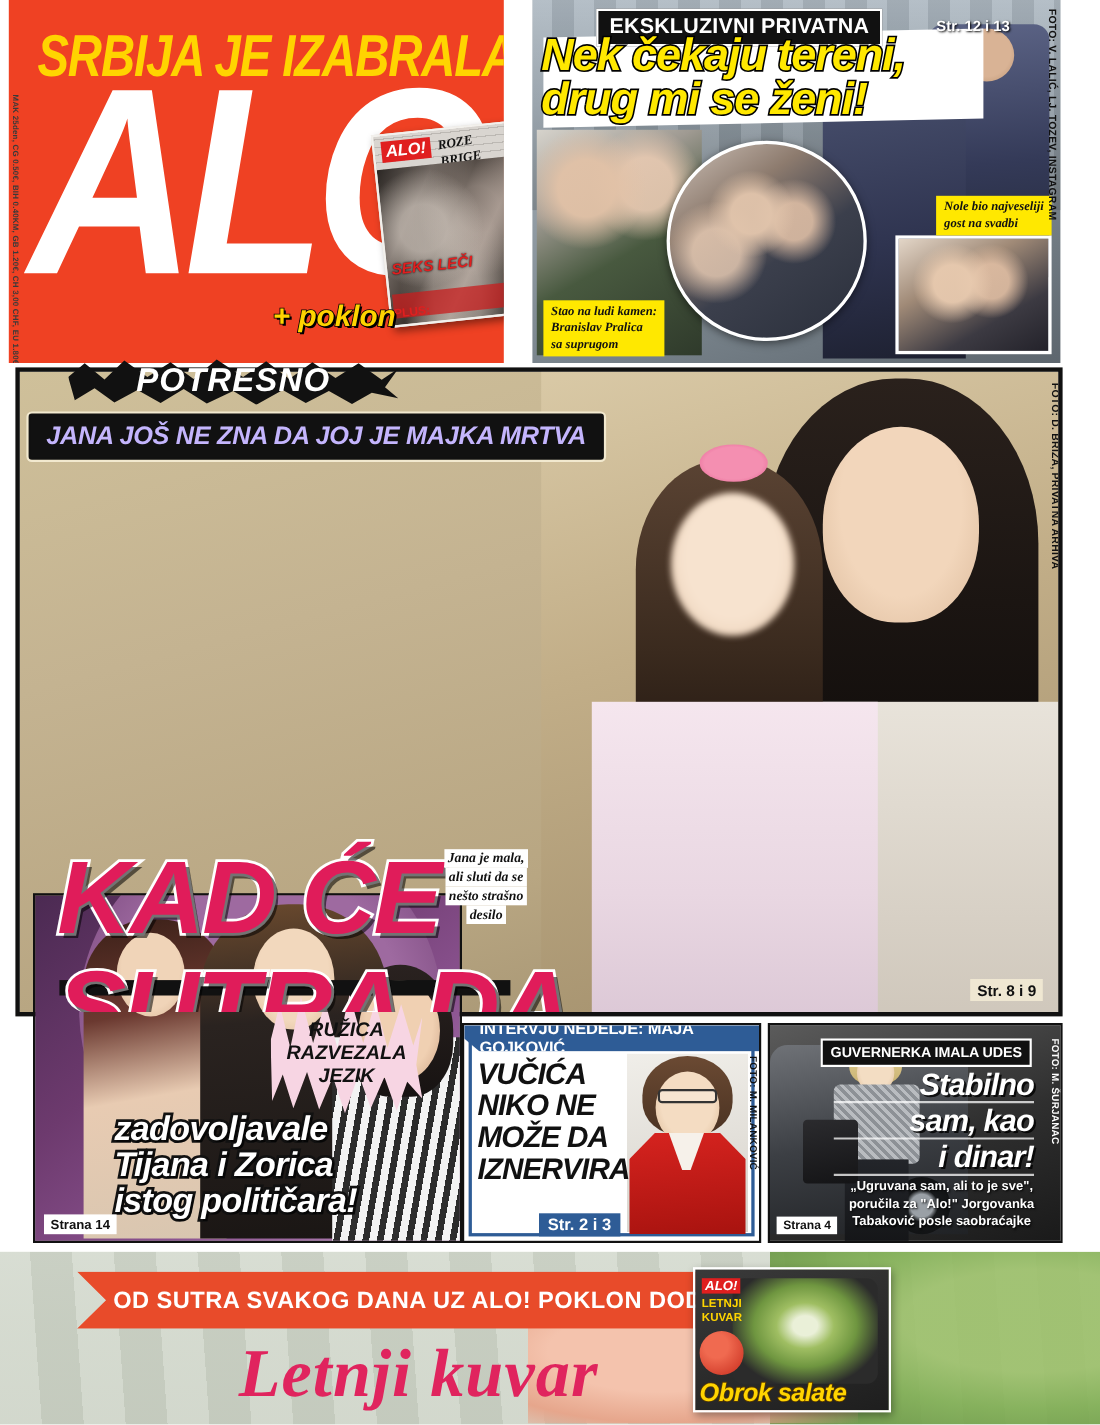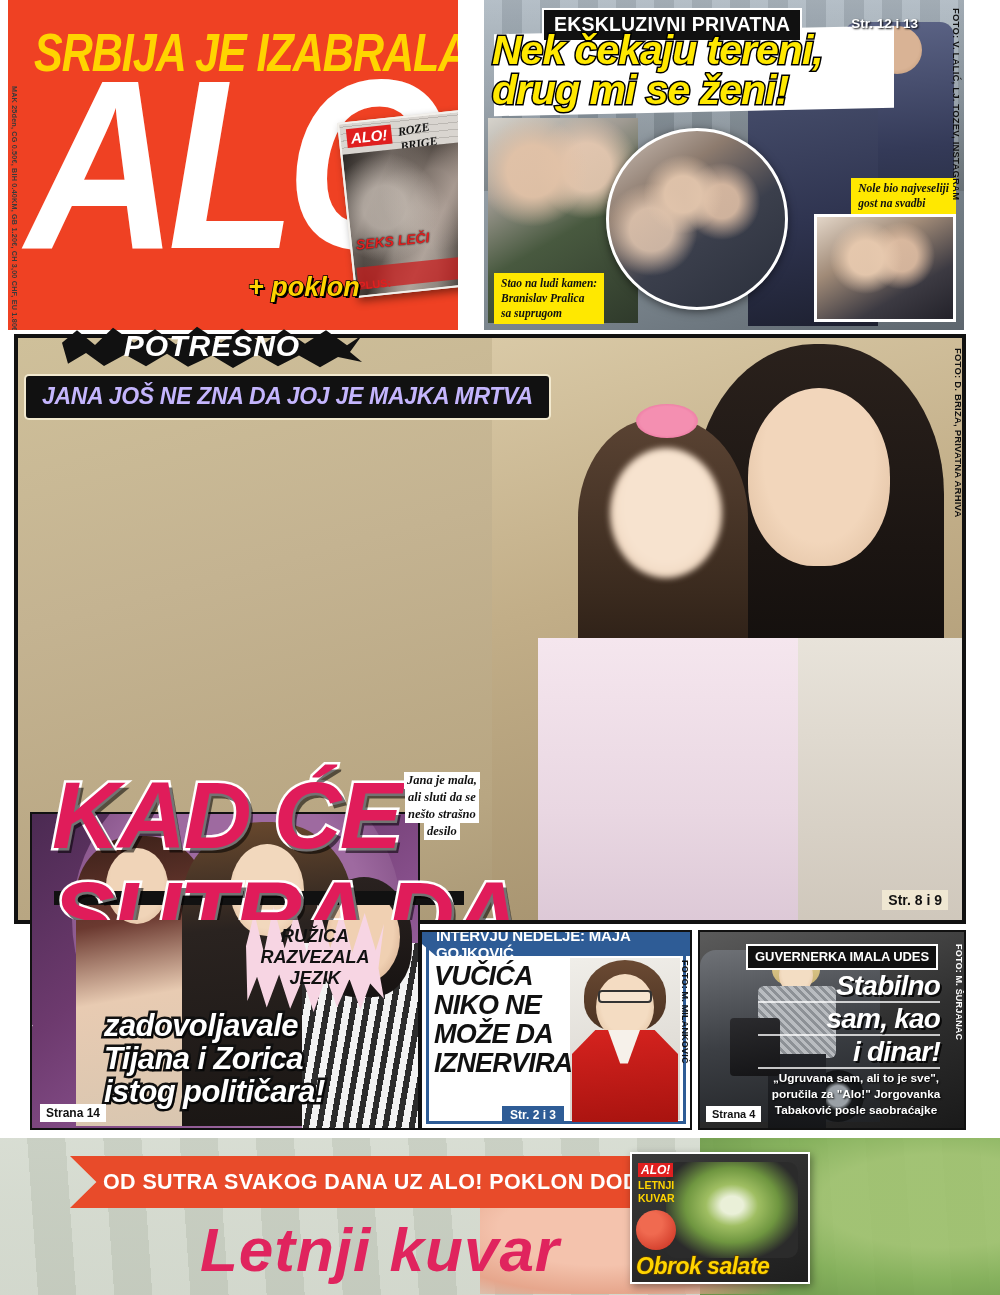--- a/index.html
+++ b/index.html
@@ -305,22 +305,22 @@
   .mg-face{position:absolute;left:26px;top:16px;width:58px;height:66px;border-radius:50%;
     background:radial-gradient(ellipse at 50% 42%, #f4dcc2 0 58%, #dcb996 100%);}
   .mg-glasses{position:absolute;left:28px;top:32px;width:54px;height:13px;
     border:2px solid #333;border-radius:4px;background:rgba(255,255,255,.25);}
   .mg-jacket{position:absolute;left:2px;top:72px;width:106px;height:92px;
     background:linear-gradient(175deg,#d6231f 0%, #a8130f 100%);
     clip-path: polygon(22% 0, 78% 0, 100% 26%, 100% 100%, 0 100%, 0 26%);}
   .mg-shirt{position:absolute;left:38px;top:72px;width:32px;height:48px;background:#f6f1ea;
     clip-path: polygon(0 0,100% 0,62% 70%,38% 70%);}
   .mg-str {
-    position: absolute; left: 80px; bottom: 4px; z-index: 9;
-    background: #2e5c96; color: #fff; font-weight: 900; font-size: 12px;
+    position: absolute; left: 68px; bottom: 4px; z-index: 9;
+    background: #2e5c96; color: #fff; font-weight: 900; font-size: 15px;
     padding: 2px 8px;
   }
   .mg-credit {
     position: absolute; right: 0px; top: 28px; z-index: 10;
     writing-mode: vertical-rl; font-size: 9px; font-weight: 700; color: #111;
     letter-spacing: .2px; white-space: nowrap;
   }
 
   
   .box-gv {
@@ -390,22 +390,22 @@
   .ad-ribbon {
     position: absolute; left: 70px; top: 18px; width: 660px; height: 52px;
     background: #e84b2a; z-index: 5;
     clip-path: polygon(0 0, 100% 0, 96% 50%, 100% 100%, 0 100%, 4% 50%);
     display: flex; align-items: center; justify-content: center;
   }
   .ad-ribbon span {
     color: #fff; font-weight: 900; font-size: 21.5px; letter-spacing: .4px;
   }
   .ad-title {
-    position: absolute; left: 200px; top: 76px; z-index: 6;
-    font-family: Liberation Sans, sans-serif;
+    position: absolute; left: 217px; top: 76px; z-index: 6;
+    font-family: Liberation Serif, serif;
     font-weight: 700; font-style: italic; font-size: 62px; color: #e0245e;
     letter-spacing: 1px;
   }
   .ad-book {
     position: absolute; right: 190px; top: 14px; width: 180px; height: 132px;
     z-index: 7; border: 2px solid #fff; overflow: hidden;
     background: linear-gradient(160deg,#3a3a3a 0%, #1e1e1e 100%);
     box-shadow: 2px 3px 8px rgba(0,0,0,.4);
   }
   .ad-book-bowl{position:absolute;left:34px;top:8px;width:132px;height:96px;border-radius:10px;

